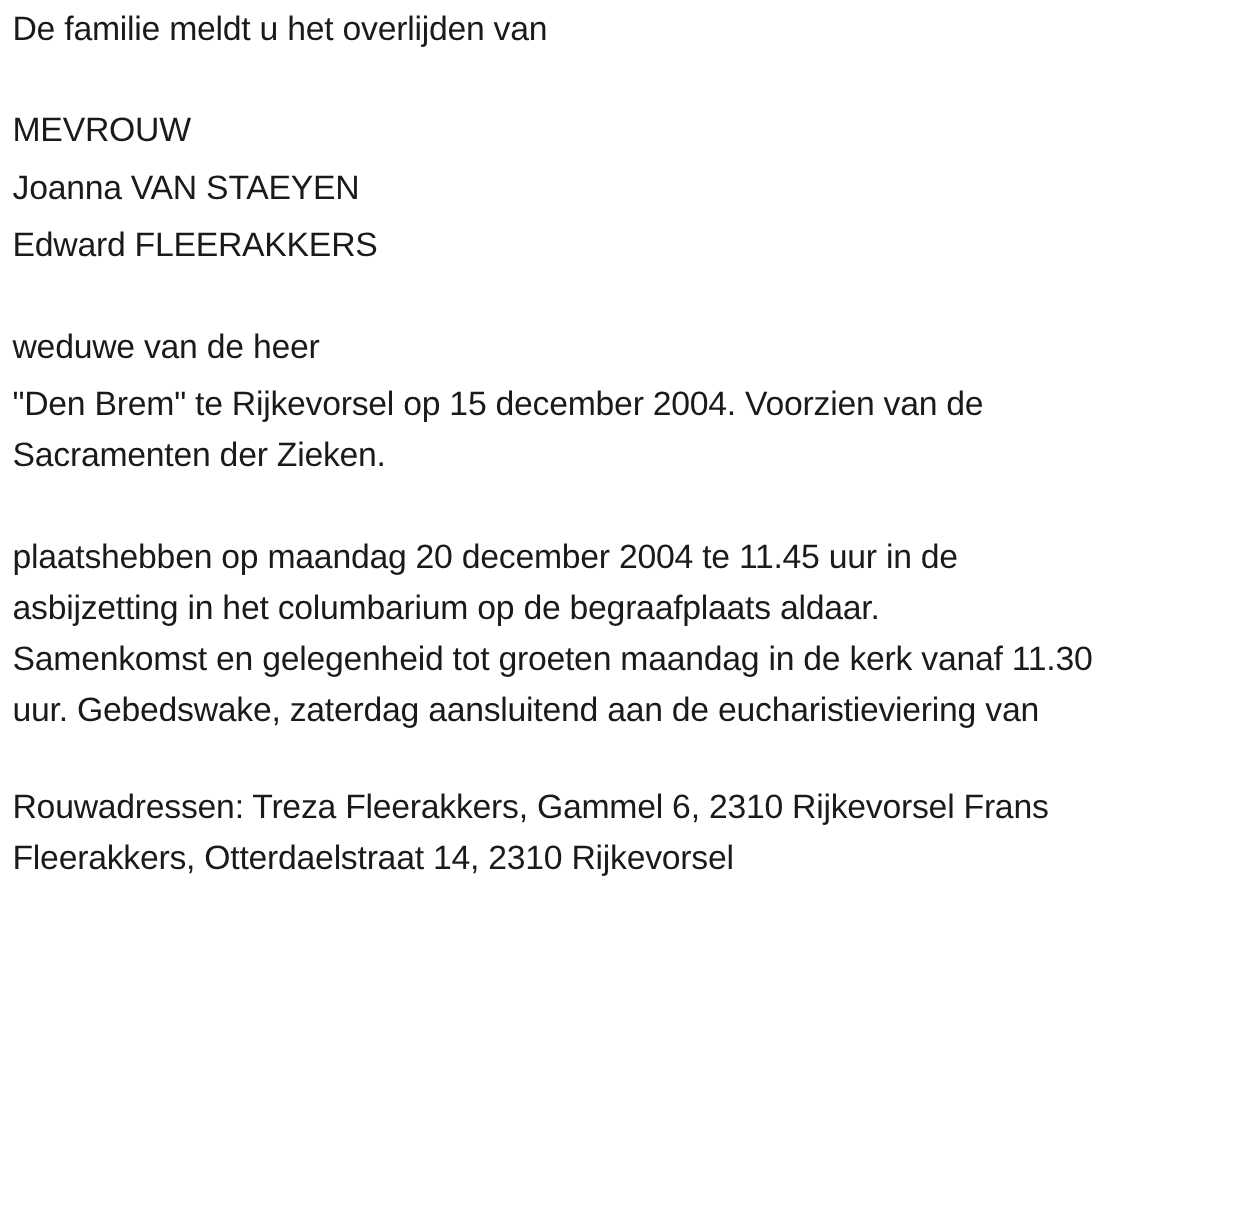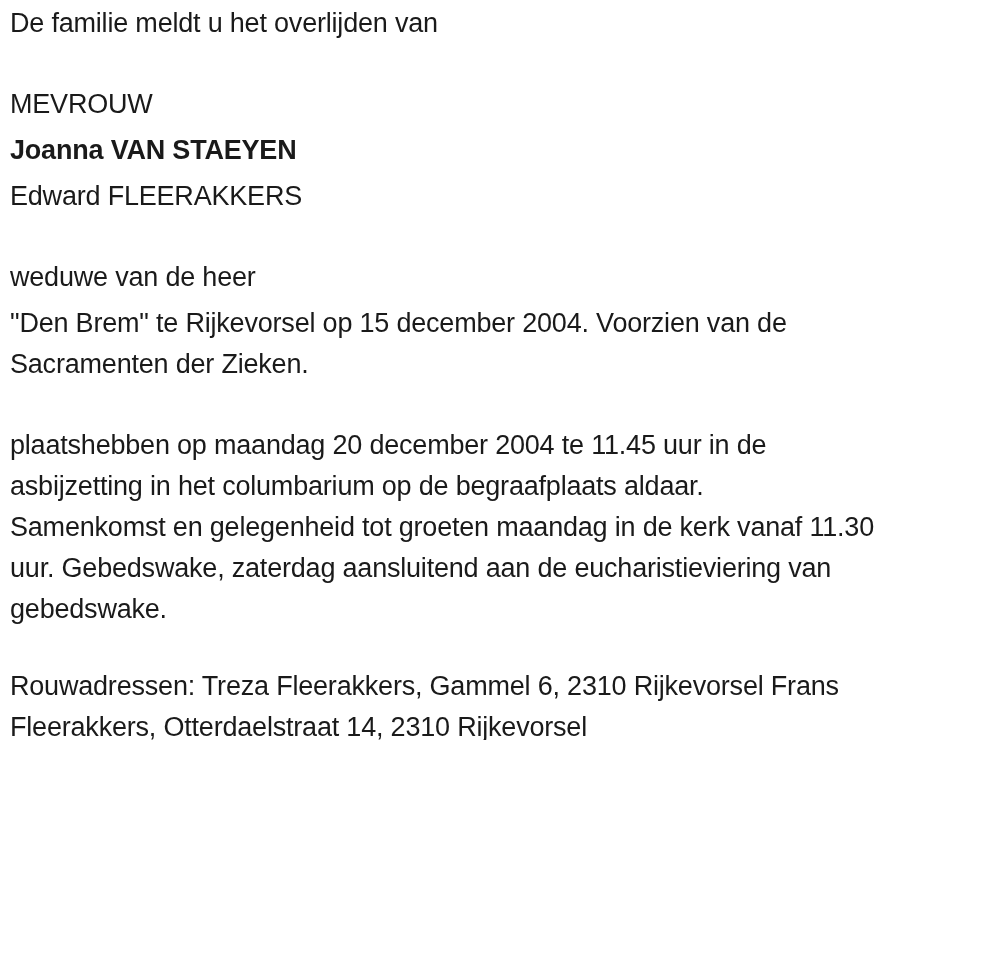--- a/index.html
+++ b/index.html
@@ -18,21 +18,21 @@
     font-size: 27px;
     line-height: 41px;
     letter-spacing: -0.2px;
     color: #1a1a1a;
     white-space: nowrap;
   }
   .para { margin: 0; }
   .gap-after { margin-bottom: 40px; }
   .small-gap-after { margin-bottom: 5px; }
   .gap-after-sm { margin-bottom: 36px; }
-  .deceased-name { font-weight: 700; }
+  .deceased-name { font-weight: 400; }
   .line { display: block; }
 </style>
 </head>
 <body>
 
 <div class="page">
 
   <p class="para gap-after">De familie meldt u het overlijden van</p>
 
   <p class="para small-gap-after">MEVROUW</p>
@@ -46,21 +46,20 @@
   <p class="para gap-after">
     <span class="line">"Den Brem" te Rijkevorsel op 15 december 2004. Voorzien van de</span>
     <span class="line">Sacramenten der Zieken.</span>
   </p>
 
   <p class="para gap-after-sm">
     <span class="line">plaatshebben op maandag 20 december 2004 te 11.45 uur in de</span>
     <span class="line">asbijzetting in het columbarium op de begraafplaats aldaar.</span>
     <span class="line">Samenkomst en gelegenheid tot groeten maandag in de kerk vanaf 11.30</span>
     <span class="line">uur. Gebedswake, zaterdag aansluitend aan de eucharistieviering van</span>
-    <span class="line">gebedswake.</span>
   </p>
 
   <p class="para">
     <span class="line">Rouwadressen: Treza Fleerakkers, Gammel 6, 2310 Rijkevorsel Frans</span>
     <span class="line">Fleerakkers, Otterdaelstraat 14, 2310 Rijkevorsel</span>
   </p>
 
 </div>
 
 </body></html>

